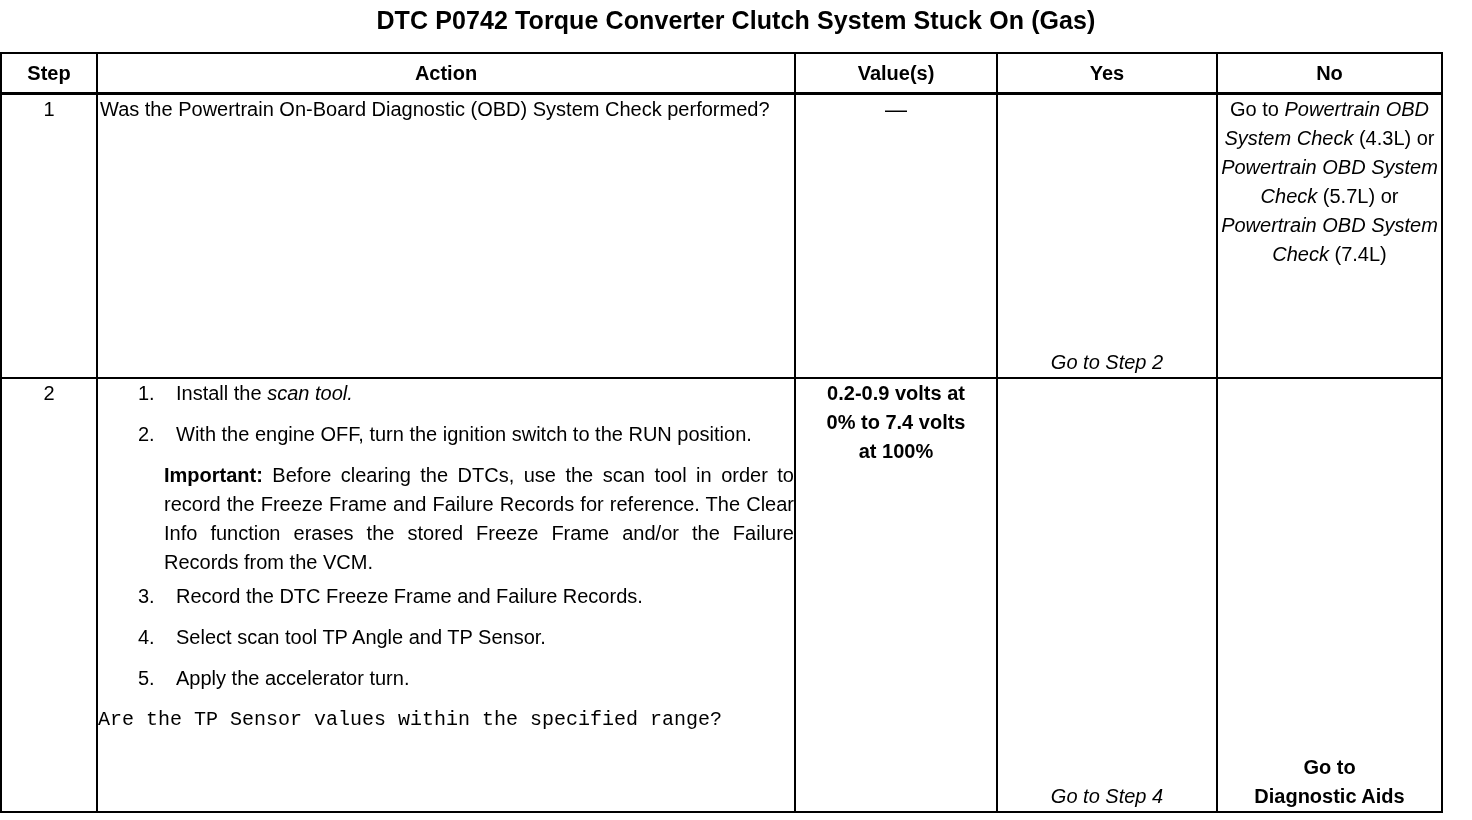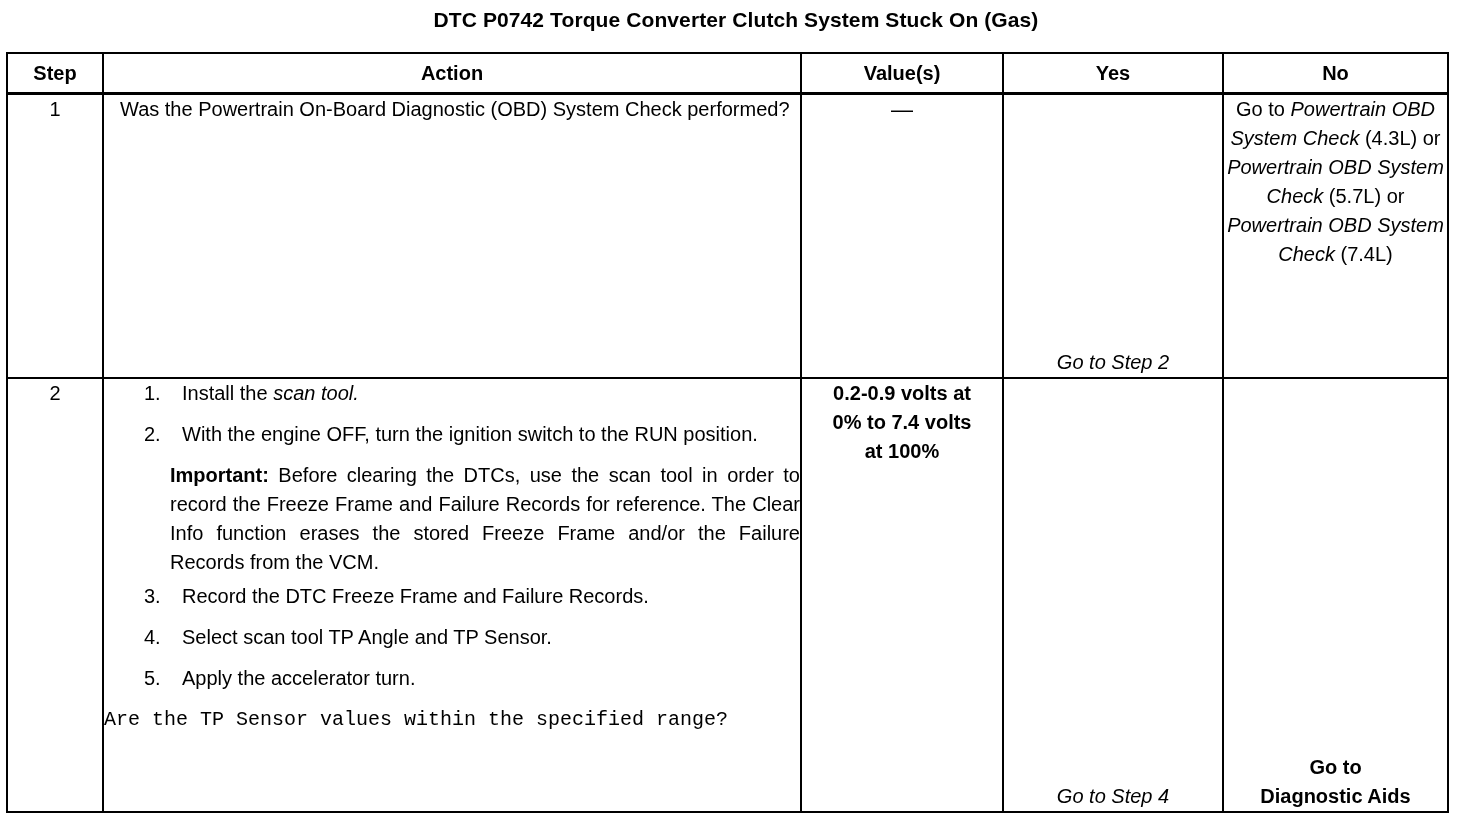--- a/index.html
+++ b/index.html
@@ -20,31 +20,31 @@
     height: 820px;
   }
 
   
   .doc-title {
     position: absolute;
     left: 0;
     top: 2px;
     width: 1472px;
     text-align: center;
-    font-size: 21px;
+    font-size: 25px;
     font-weight: bold;
     letter-spacing: 0.1px;
     line-height: 36px;
     white-space: nowrap;
   }
 
   
   .dtc-table {
     position: absolute;
-    left: 6px;
+    left: 0;
     top: 52px;
     width: 1441px;
     border-collapse: collapse;
     table-layout: fixed;
   }
   .dtc-table td, .dtc-table th {
     border: 2px solid #000;
     padding: 0;
     vertical-align: top;
     font-size: 20px;
@@ -92,21 +92,21 @@
   }
   .italic { font-style: italic; }
   .bold   { font-weight: bold; }
 
   
   tr.row-1 td { height: 282px; }
   tr.row-2 td { height: 432px; }
 
   
   .para {
-    margin: 0 0 0 16px;
+    margin: 0 0 0 2px;
     text-align: justify;
     text-justify: inter-word;
   }
   .para-intro {
     margin-bottom: 2px;
   }
   .num-list {
     list-style: none;
     margin: 0;
     padding: 0;

